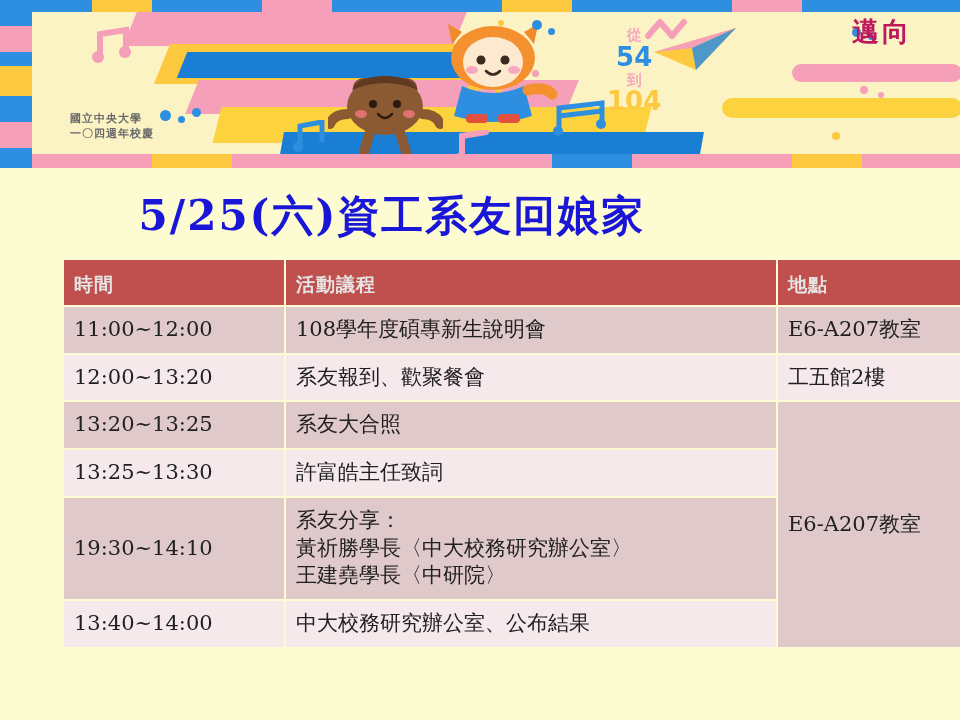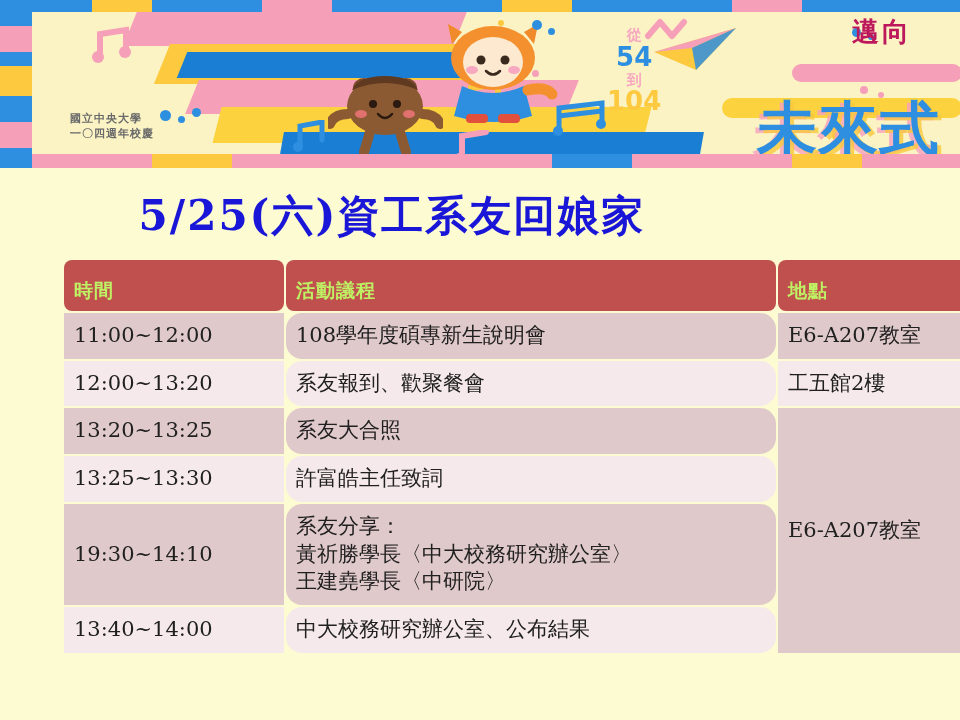--- a/index.html
+++ b/index.html
@@ -173,38 +173,37 @@
   }
   table.agenda {
     width: 854px;
     border-collapse: separate;
     border-spacing: 2px;
     table-layout: fixed;
     font-family: "DejaVu Serif", "Liberation Serif", serif;
   }
   table.agenda th {
     background: #c0504d;
-    color: #bef264;
+    color: #e5e5e5;
     font-size: 19px;
     font-weight: bold;
     text-align: left;
-    padding: 18px 10px 7px 10px;
+    padding: 12px 10px 7px 10px;
     letter-spacing: 1px;
-    border-radius: 8px;
   }
   table.agenda td {
     font-size: 21px;
     color: #202020;
     padding: 9px 10px;
     vertical-align: middle;
     line-height: 1.32;
   }
   td.col-time   { width: 200px; }
   th.col-time   { width: 200px; }
-  td.col-agenda { width: 470px; padding-left: 20px; border-radius: 16px; }
+  td.col-agenda { width: 470px; padding-left: 20px; }
   th.col-agenda { width: 470px; }
   td.col-place  { width: 170px; padding-left: 14px; }
   th.col-place  { width: 170px; }
 
   .bg-dark  { background: #e0c9ca; }
   .bg-light { background: #f6e9eb; }
   .bg-place { background: #e0c9ca; }
 
   .nowrap { white-space: nowrap; }
   .multiline { white-space: pre-line; }
@@ -302,21 +301,20 @@
     <span class="dot" style="left:516px; top:16px; width:7px; height:7px; background:#2e8fe0;"></span>
     <span class="dot" style="left:500px; top:58px; width:7px; height:7px; background:#f5a0b8;"></span>
     <span class="dot" style="left:820px; top:16px; width:9px; height:9px; background:#2e8fe0;"></span>
     <span class="dot" style="left:836px; top:22px; width:6px; height:6px; background:#2e8fe0;"></span>
     <span class="dot" style="left:828px; top:74px; width:8px; height:8px; background:#f5a0b8;"></span>
     <span class="dot" style="left:846px; top:80px; width:6px; height:6px; background:#f5a0b8;"></span>
     <span class="dot" style="left:800px; top:120px; width:8px; height:8px; background:#fcc93f;"></span>
     <span class="dot" style="left:466px; top:8px; width:6px; height:6px; background:#fcc93f;"></span>
 
     <div class="banner-title-small">邁向</div>
-    <div class="banner-title-bottom">未來式</div>
 
     <div class="banner-from-to">
       <span class="bft-lbl">從</span>
       <span class="bft-num">54</span>
       <span class="bft-lbl">到</span>
       <span class="bft-num2">104</span>
     </div>
 
     <div class="banner-credit">
       <div>國立中央大學</div>

